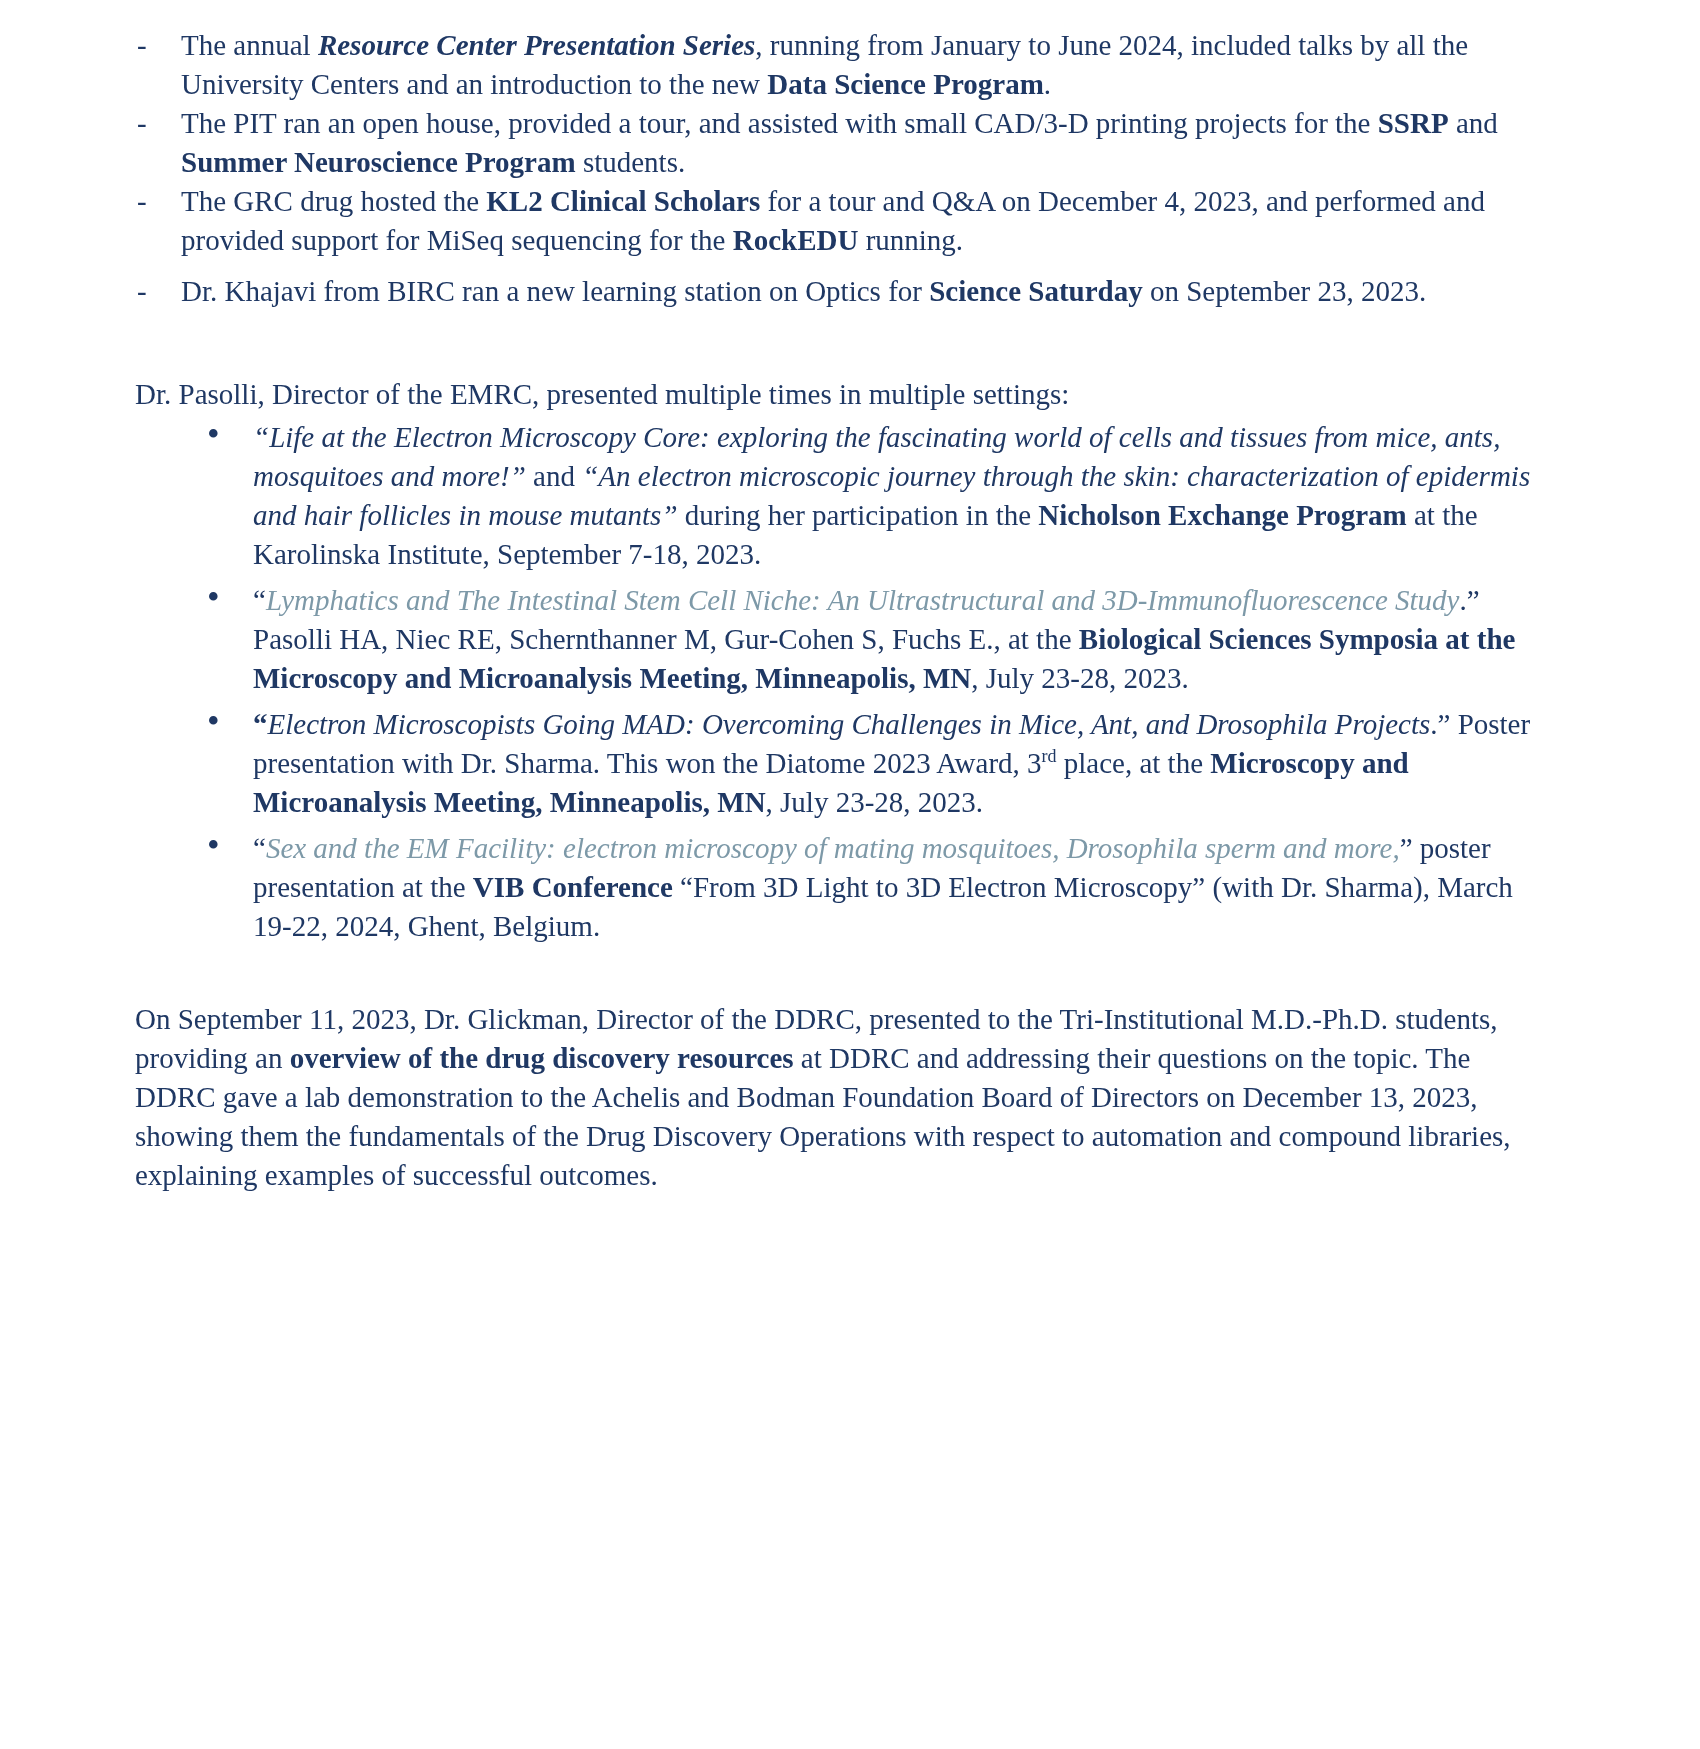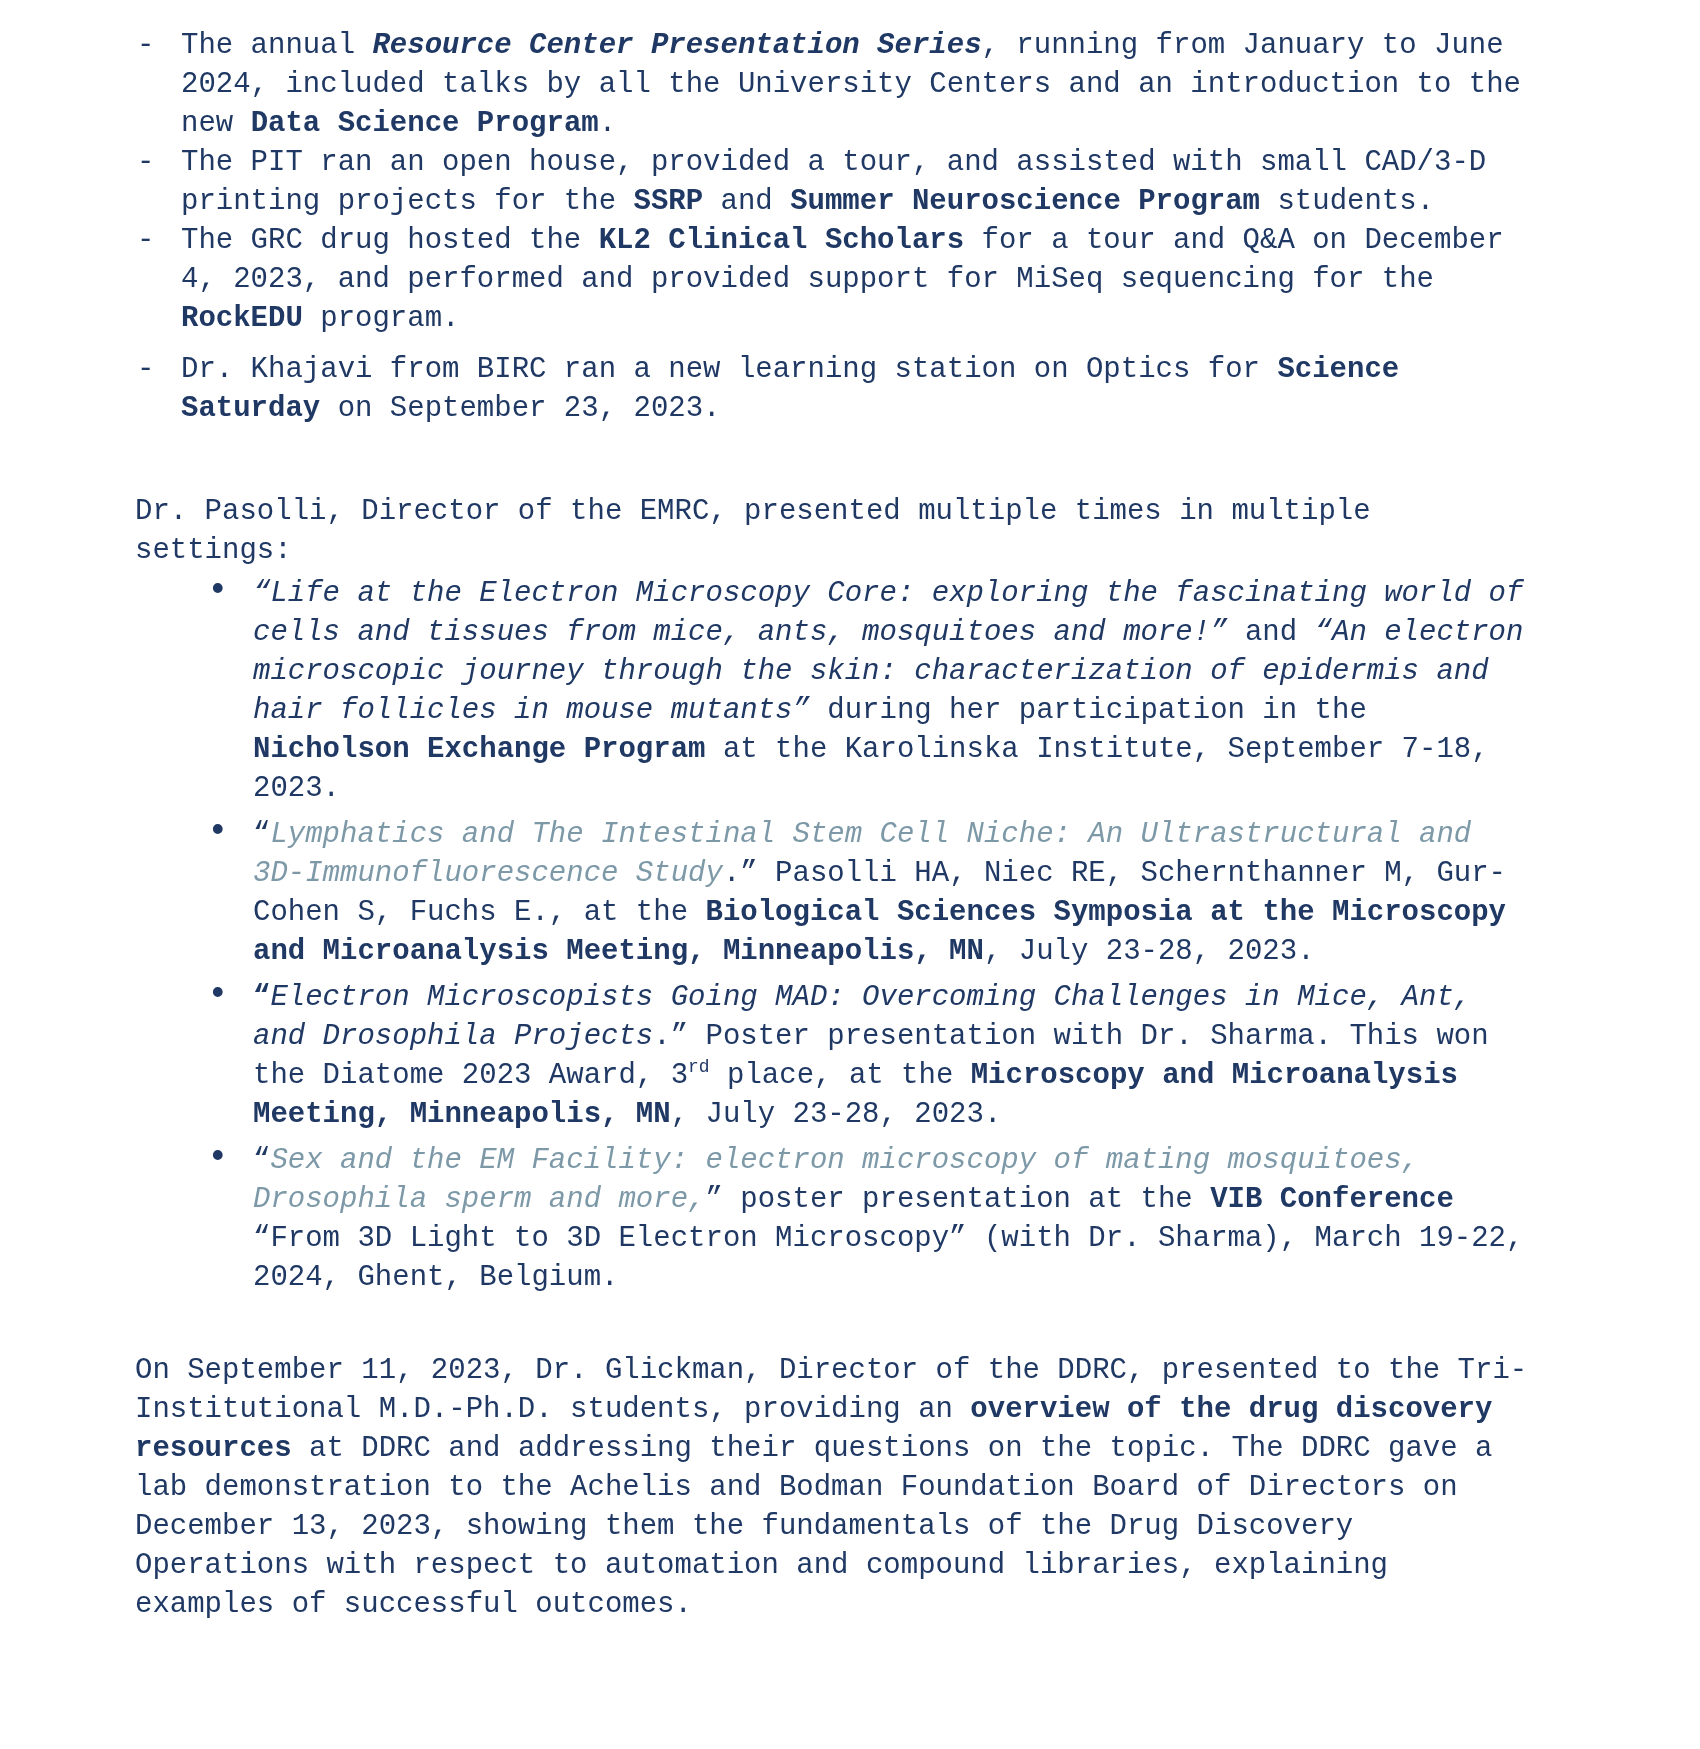--- a/index.html
+++ b/index.html
@@ -1,21 +1,21 @@
 <!DOCTYPE html>
 <html><head>
 <meta charset="utf-8">
 <style>
   html,body{margin:0;padding:0;background:#ffffff;}
   .page{
     position:relative;
     width:1700px;height:1749px;
     background:#ffffff;
     overflow:hidden;
-    font-family:Liberation Mono, monospace;
+    font-family:Liberation Serif, serif;
     color:#1f3864;
     font-size:29px;
     line-height:39px;
     border-radius:18px;
   }
   .content{padding:26px 160px 0 135px;}
 
   
   .dash-list{list-style:none;margin:0;padding:0;}
   .dash-list li{position:relative;padding-left:46px;}
@@ -59,21 +59,21 @@
 </style>
 </head>
 <body>
 
 <main class="page">
   <div class="content">
 
     <ul class="dash-list">
         <li><span>The annual </span><span class="b i">Resource Center Presentation Series</span><span>, running from January to June 2024, included talks by all the University Centers and an introduction to the new </span><span class="b">Data Science Program</span><span>.</span></li>
         <li><span>The PIT ran an open house, provided a tour, and assisted with small CAD/3-D printing projects for the </span><span class="b">SSRP</span><span> and </span><span class="b">Summer Neuroscience Program</span><span> students.</span></li>
-        <li><span>The GRC drug hosted the </span><span class="b">KL2 Clinical Scholars</span><span> for a tour and Q&amp;A on December 4, 2023, and performed and provided support for MiSeq sequencing for the </span><span class="b">RockEDU</span><span> program.</span></li>
+        <li><span>The GRC drug hosted the </span><span class="b">KL2 Clinical Scholars</span><span> for a tour and Q&amp;A on December 4, 2023, and performed and provided support for MiSeq sequencing for the </span><span class="b">RockEDU</span><span> running.</span></li>
         <li><span>Dr. Khajavi from BIRC ran a new learning station on Optics for </span><span class="b">Science Saturday</span><span> on September 23, 2023.</span></li>
       </ul>
 
 
     <p class="intro"><span>Dr. Pasolli, Director of the EMRC, presented multiple times in multiple settings:</span></p>
 
     <ul class="bullet-list">
         <li><span class="i">“Life at the Electron Microscopy Core: exploring the fascinating world of cells and tissues from mice, ants, mosquitoes and more!”</span><span> and </span><span class="i">“An electron microscopic journey through the skin: characterization of epidermis and hair follicles in mouse mutants”</span><span> during her participation in the </span><span class="b">Nicholson Exchange Program</span><span> at the Karolinska Institute, September 7-18, 2023.</span></li>
         <li><span>“</span><span class="i muted">Lymphatics and The Intestinal Stem Cell Niche: An Ultrastructural and 3D-Immunofluorescence Study</span><span>.” Pasolli HA, Niec RE, Schernthanner M, Gur-Cohen S, Fuchs E., at the </span><span class="b">Biological Sciences Symposia at the Microscopy and Microanalysis Meeting, Minneapolis, MN</span><span>, July 23-28, 2023.</span></li>
         <li><span class="b">“</span><span class="i">Electron Microscopists Going MAD: Overcoming Challenges in Mice, Ant, and Drosophila Projects</span><span>.” Poster presentation with Dr. Sharma. This won the Diatome 2023 Award, 3</span><sup>rd</sup><span> place, at the </span><span class="b">Microscopy and Microanalysis Meeting, Minneapolis, MN</span><span>, July 23-28, 2023.</span></li>

